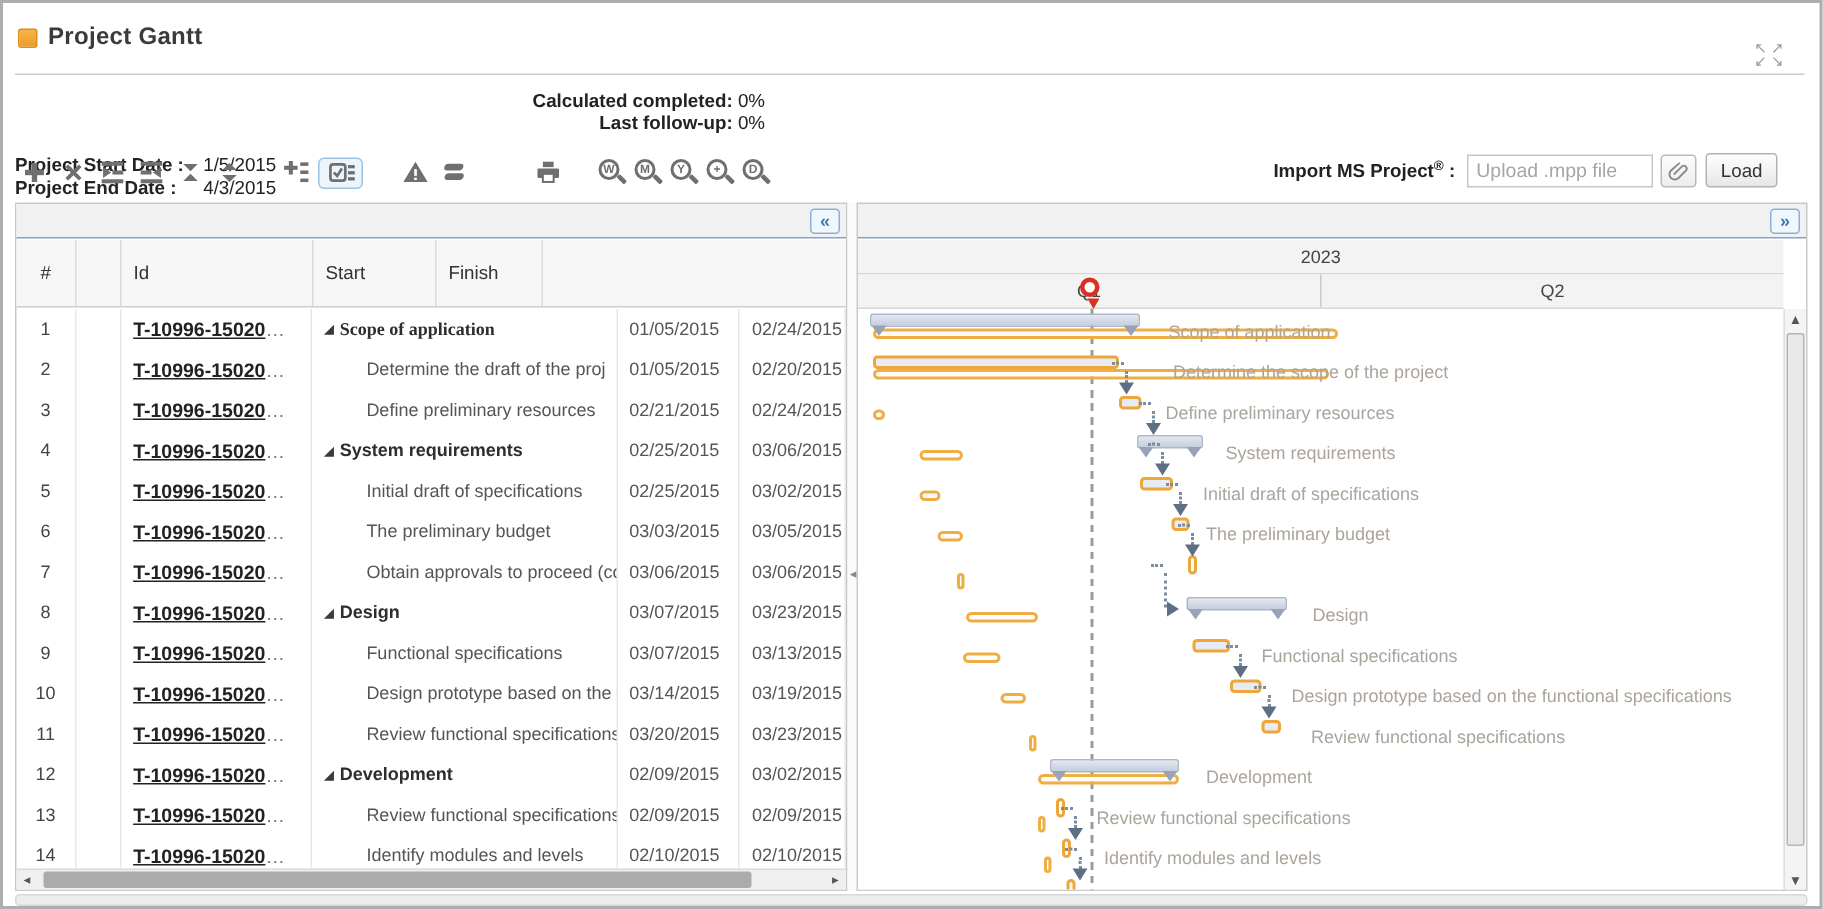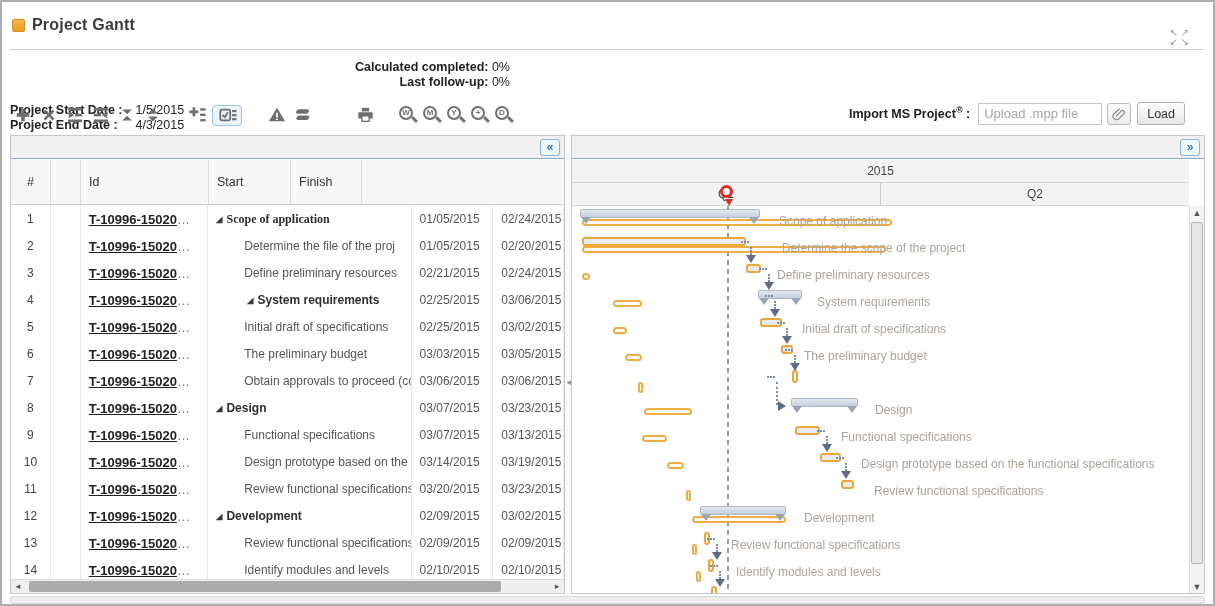--- a/index.html
+++ b/index.html
@@ -271,37 +271,37 @@
           <div class="td" style="width: 30px;"></div>
           <div class="td id" style="width: 128px;"><span class="lnk">T-10996-15020</span><span class="dots">…</span></div>
           <div class="td name group" style="width: 204px; font-family: Liberation Serif, serif;"><span class="tri">◢</span>Scope of application</div>
           <div class="td" style="width: 82px;">01/05/2015</div>
           <div class="td" style="width: 71px;">02/24/2015</div>
         </div>
         <div class="trow">
           <div class="td num" style="width: 40px;">2</div>
           <div class="td" style="width: 30px;"></div>
           <div class="td id" style="width: 128px;"><span class="lnk">T-10996-15020</span><span class="dots">…</span></div>
-          <div class="td name child" style="width: 204px;">Determine the file of the proj</div>
+          <div class="td name child" style="width: 204px;">Determine the draft of the proj</div>
           <div class="td" style="width: 82px;">01/05/2015</div>
           <div class="td" style="width: 71px;">02/20/2015</div>
         </div>
         <div class="trow">
           <div class="td num" style="width: 40px;">3</div>
           <div class="td" style="width: 30px;"></div>
           <div class="td id" style="width: 128px;"><span class="lnk">T-10996-15020</span><span class="dots">…</span></div>
           <div class="td name child" style="width: 204px;">Define preliminary resources</div>
           <div class="td" style="width: 82px;">02/21/2015</div>
           <div class="td" style="width: 71px;">02/24/2015</div>
         </div>
         <div class="trow">
           <div class="td num" style="width: 40px;">4</div>
           <div class="td" style="width: 30px;"></div>
           <div class="td id" style="width: 128px;"><span class="lnk">T-10996-15020</span><span class="dots">…</span></div>
-          <div class="td name group" style="width: 204px; text-align: center;"><span class="tri">◢</span>System requirements</div>
+          <div class="td name group" style="width: 204px;"><span class="tri">◢</span>System requirements</div>
           <div class="td" style="width: 82px;">02/25/2015</div>
           <div class="td" style="width: 71px;">03/06/2015</div>
         </div>
         <div class="trow">
           <div class="td num" style="width: 40px;">5</div>
           <div class="td" style="width: 30px;"></div>
           <div class="td id" style="width: 128px;"><span class="lnk">T-10996-15020</span><span class="dots">…</span></div>
           <div class="td name child" style="width: 204px;">Initial draft of specifications</div>
           <div class="td" style="width: 82px;">02/25/2015</div>
           <div class="td" style="width: 71px;">03/02/2015</div>
@@ -388,21 +388,21 @@
 
   <div class="splitter">
     <span class="grip">◄</span>
   </div>
 
   <div class="rpanel">
     <div class="band">
       <div class="pbtn">»</div>
     </div>
     <div class="trowhdr yrow">
-      <span>2015</span>
+      <span>2023</span>
     </div>
     <div class="trowhdr qrow">
       <div class="qcell q1">Q1</div>
       <div class="qcell q2">Q2</div>
     </div>
     <div class="pin" style="left:148px; top:49px;">
       <div class="ring"></div>
       <div class="tail"></div>
     </div>
     <div class="chart" id="chart">

